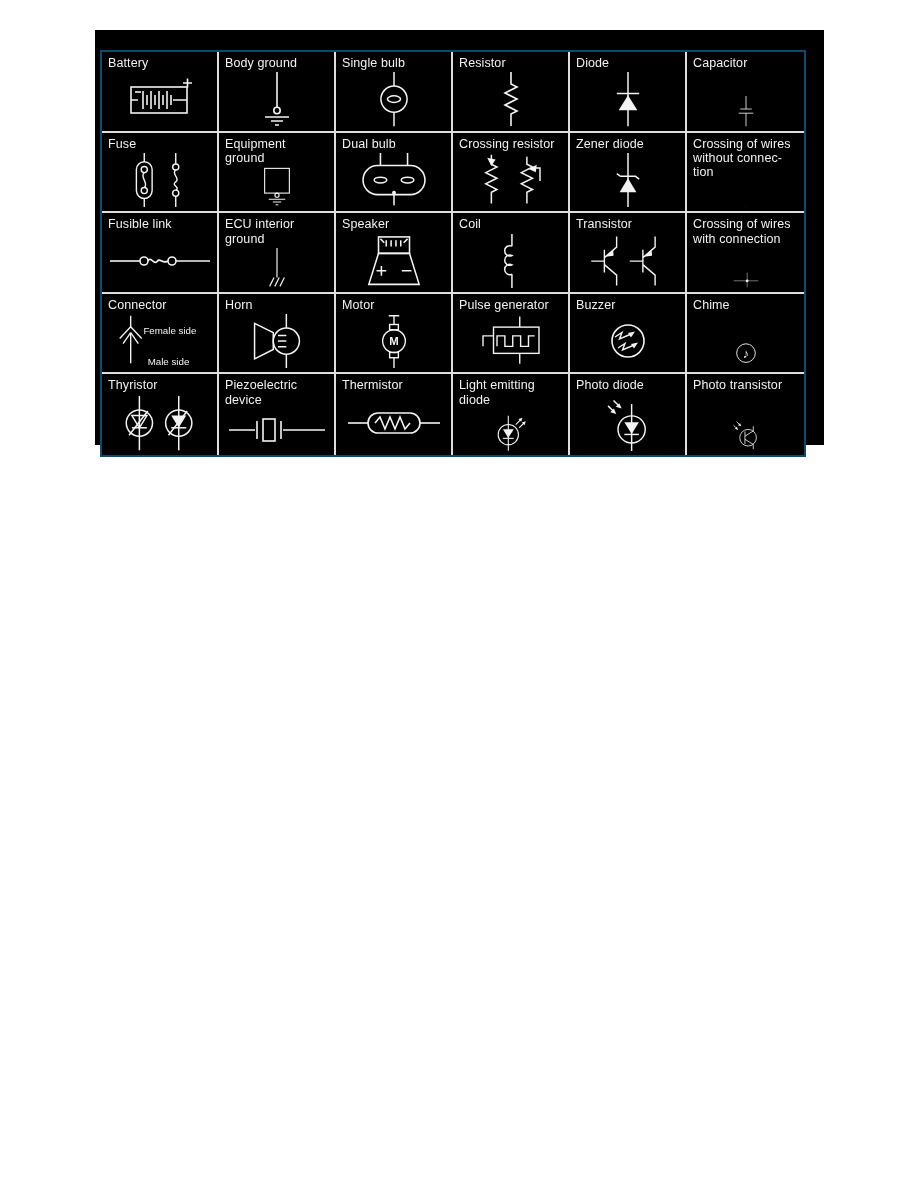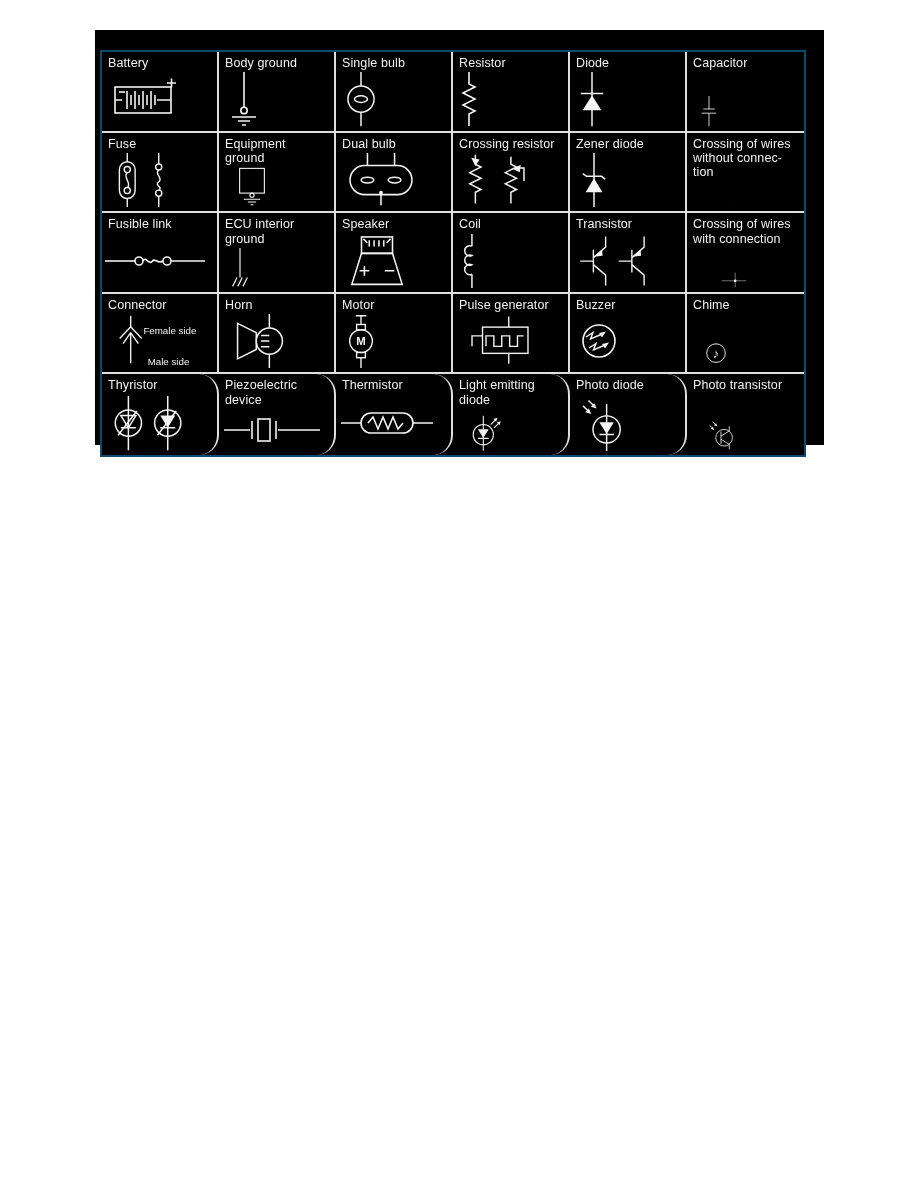--- a/index.html
+++ b/index.html
@@ -20,30 +20,30 @@
     grid-template-rows:repeat(5,1fr);
     background:#000000;
   }
   .cell{
     border-right:2px solid #dedede;
     border-bottom:2px solid #dedede;
     display:flex;flex-direction:column;
     overflow:hidden;
   }
   .cell:nth-child(6n){border-right:0;gap:24px;}
-  .cell:nth-child(n+25){border-bottom:0;border-radius:20px;}
+  .cell:nth-child(n+25){border-bottom:0;}
   .lbl{
     color:#f2f2f2;
     font-size:12.5px;line-height:1.15;
     padding:4px 5px 0 6px;
     white-space:pre-line;
     letter-spacing:0.1px;
   }
   .sym{
-    flex:1;display:flex;align-items:center;justify-content:flex-start;
+    flex:1;display:flex;align-items:center;justify-content:center;
     padding:2px 3px 4px 3px;min-height:0;
   }
   .sym svg{
     display:block;max-width:100%;max-height:100%;
     stroke:#f3f3f3;fill:none;stroke-width:1.6;
   }
   .sym svg .f{fill:#f3f3f3;stroke:none;}
   .sym svg text{fill:#f3f3f3;stroke:none;font-family:"Liberation Sans",sans-serif;}
 </style>
 </head>

